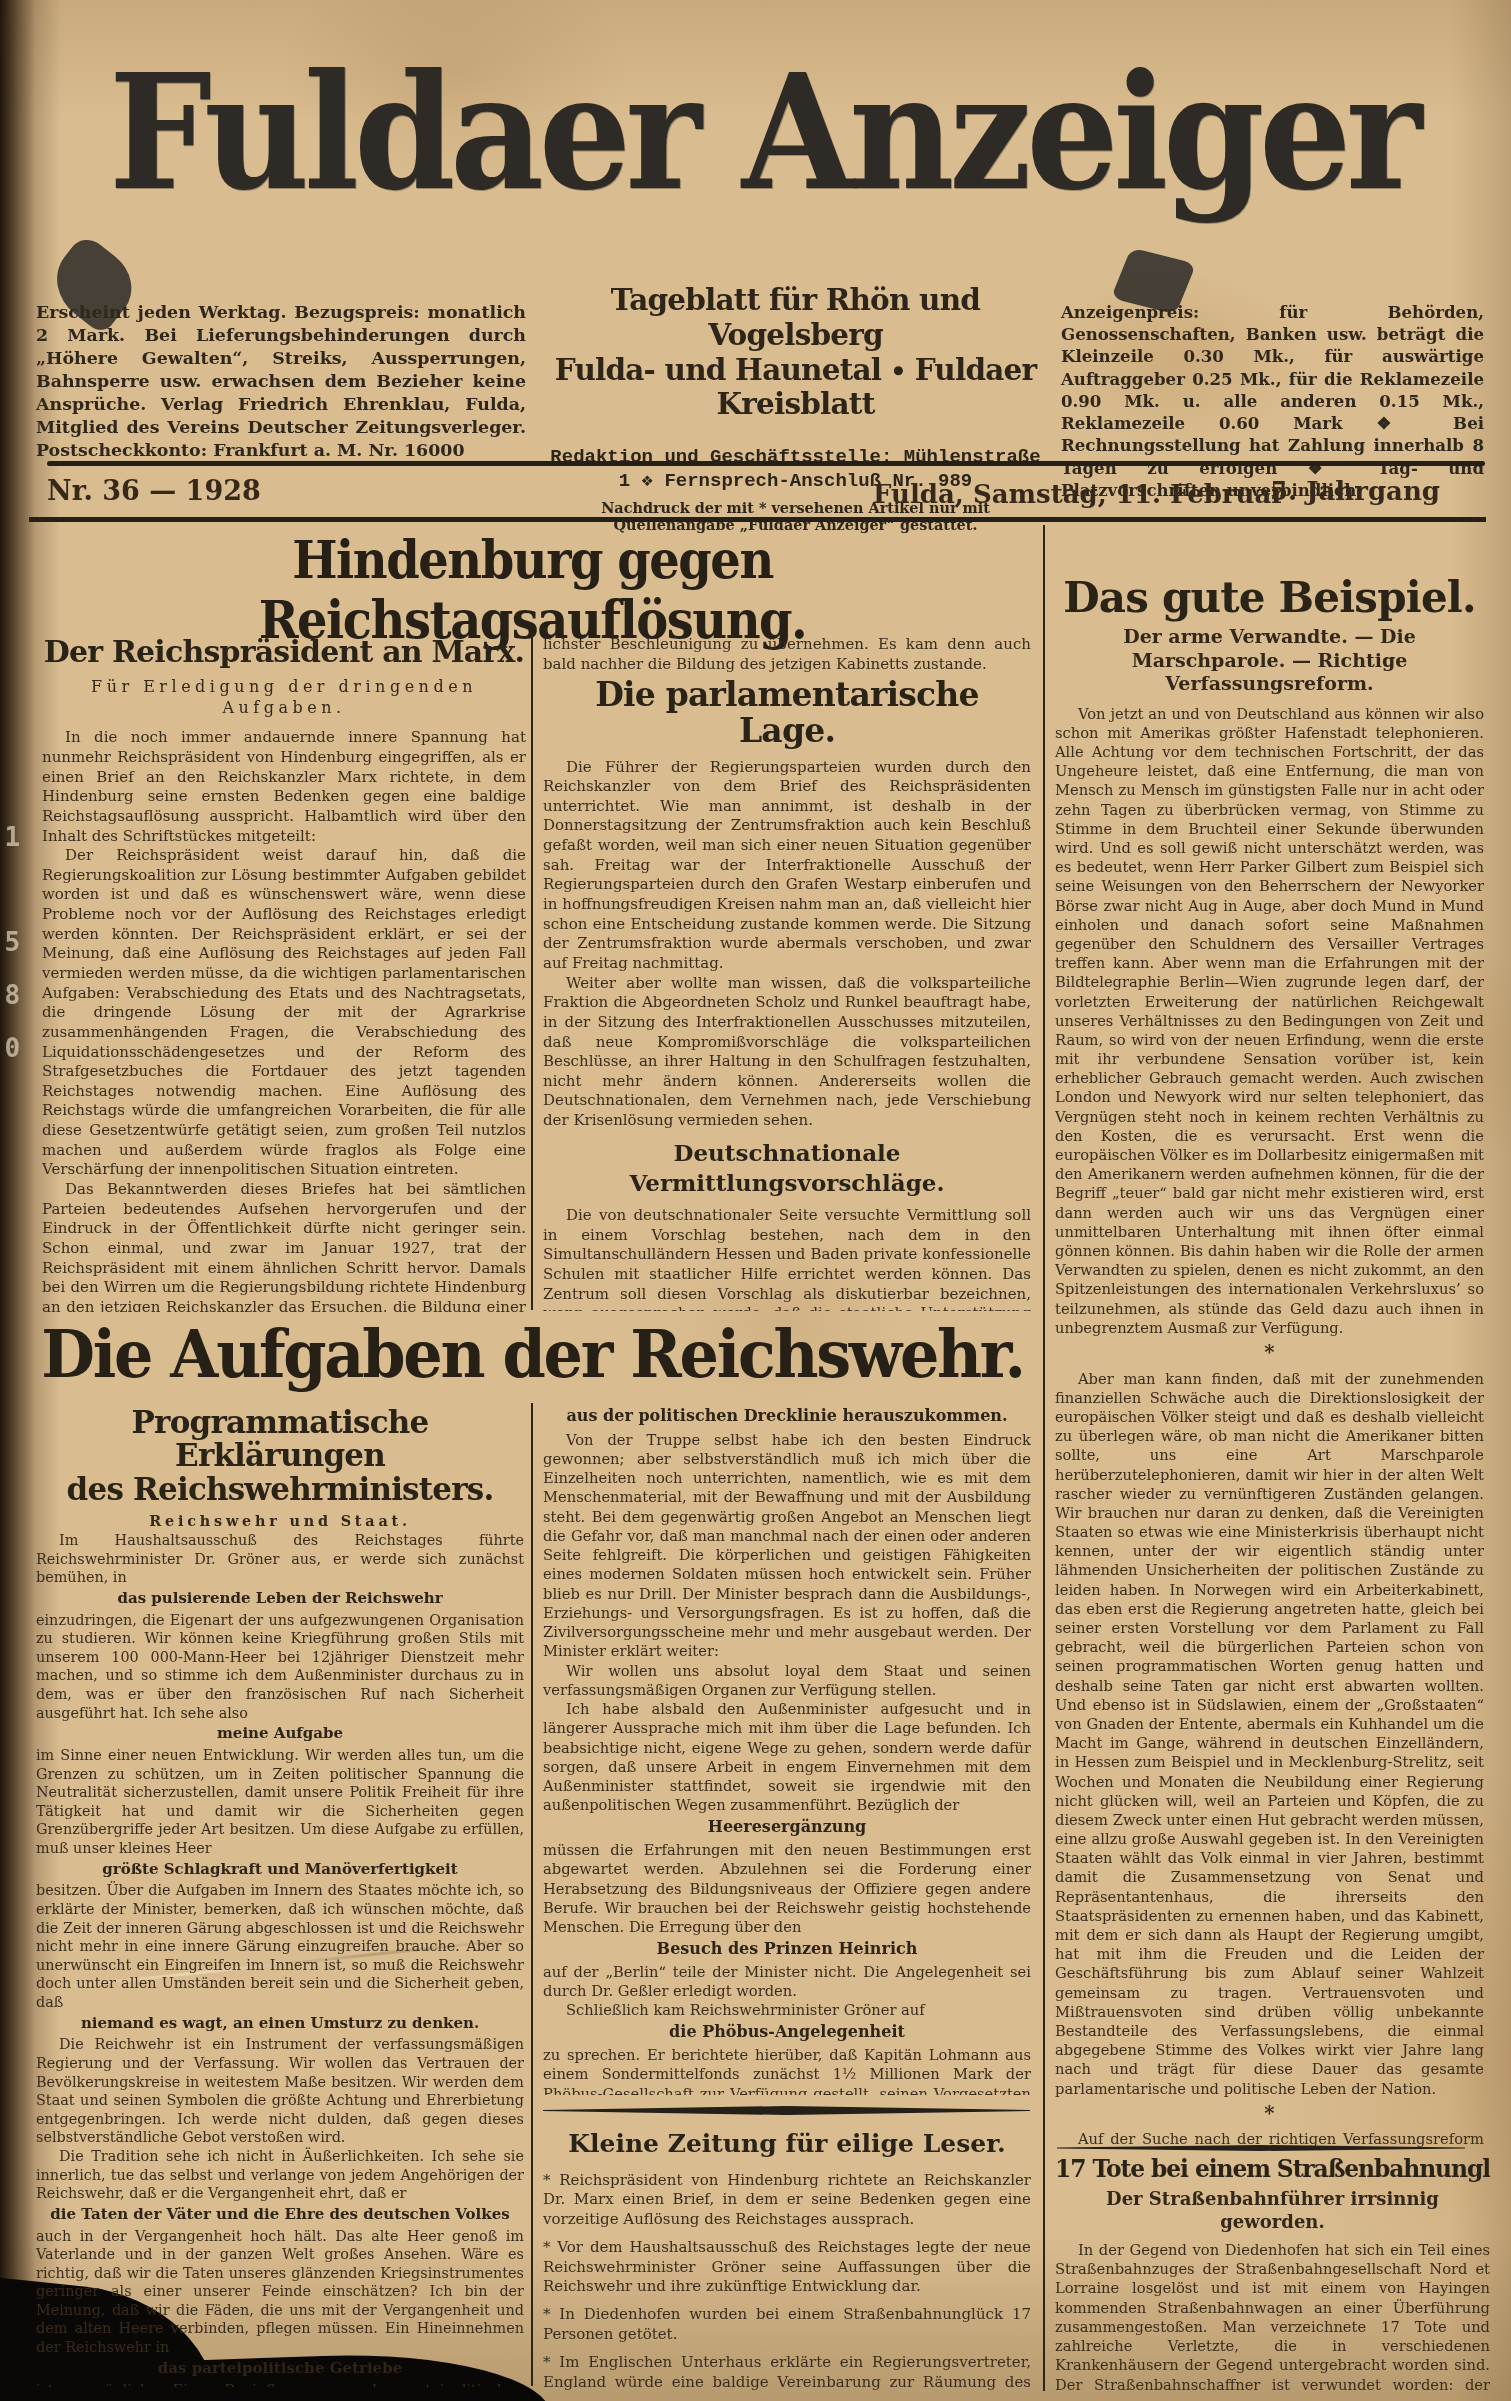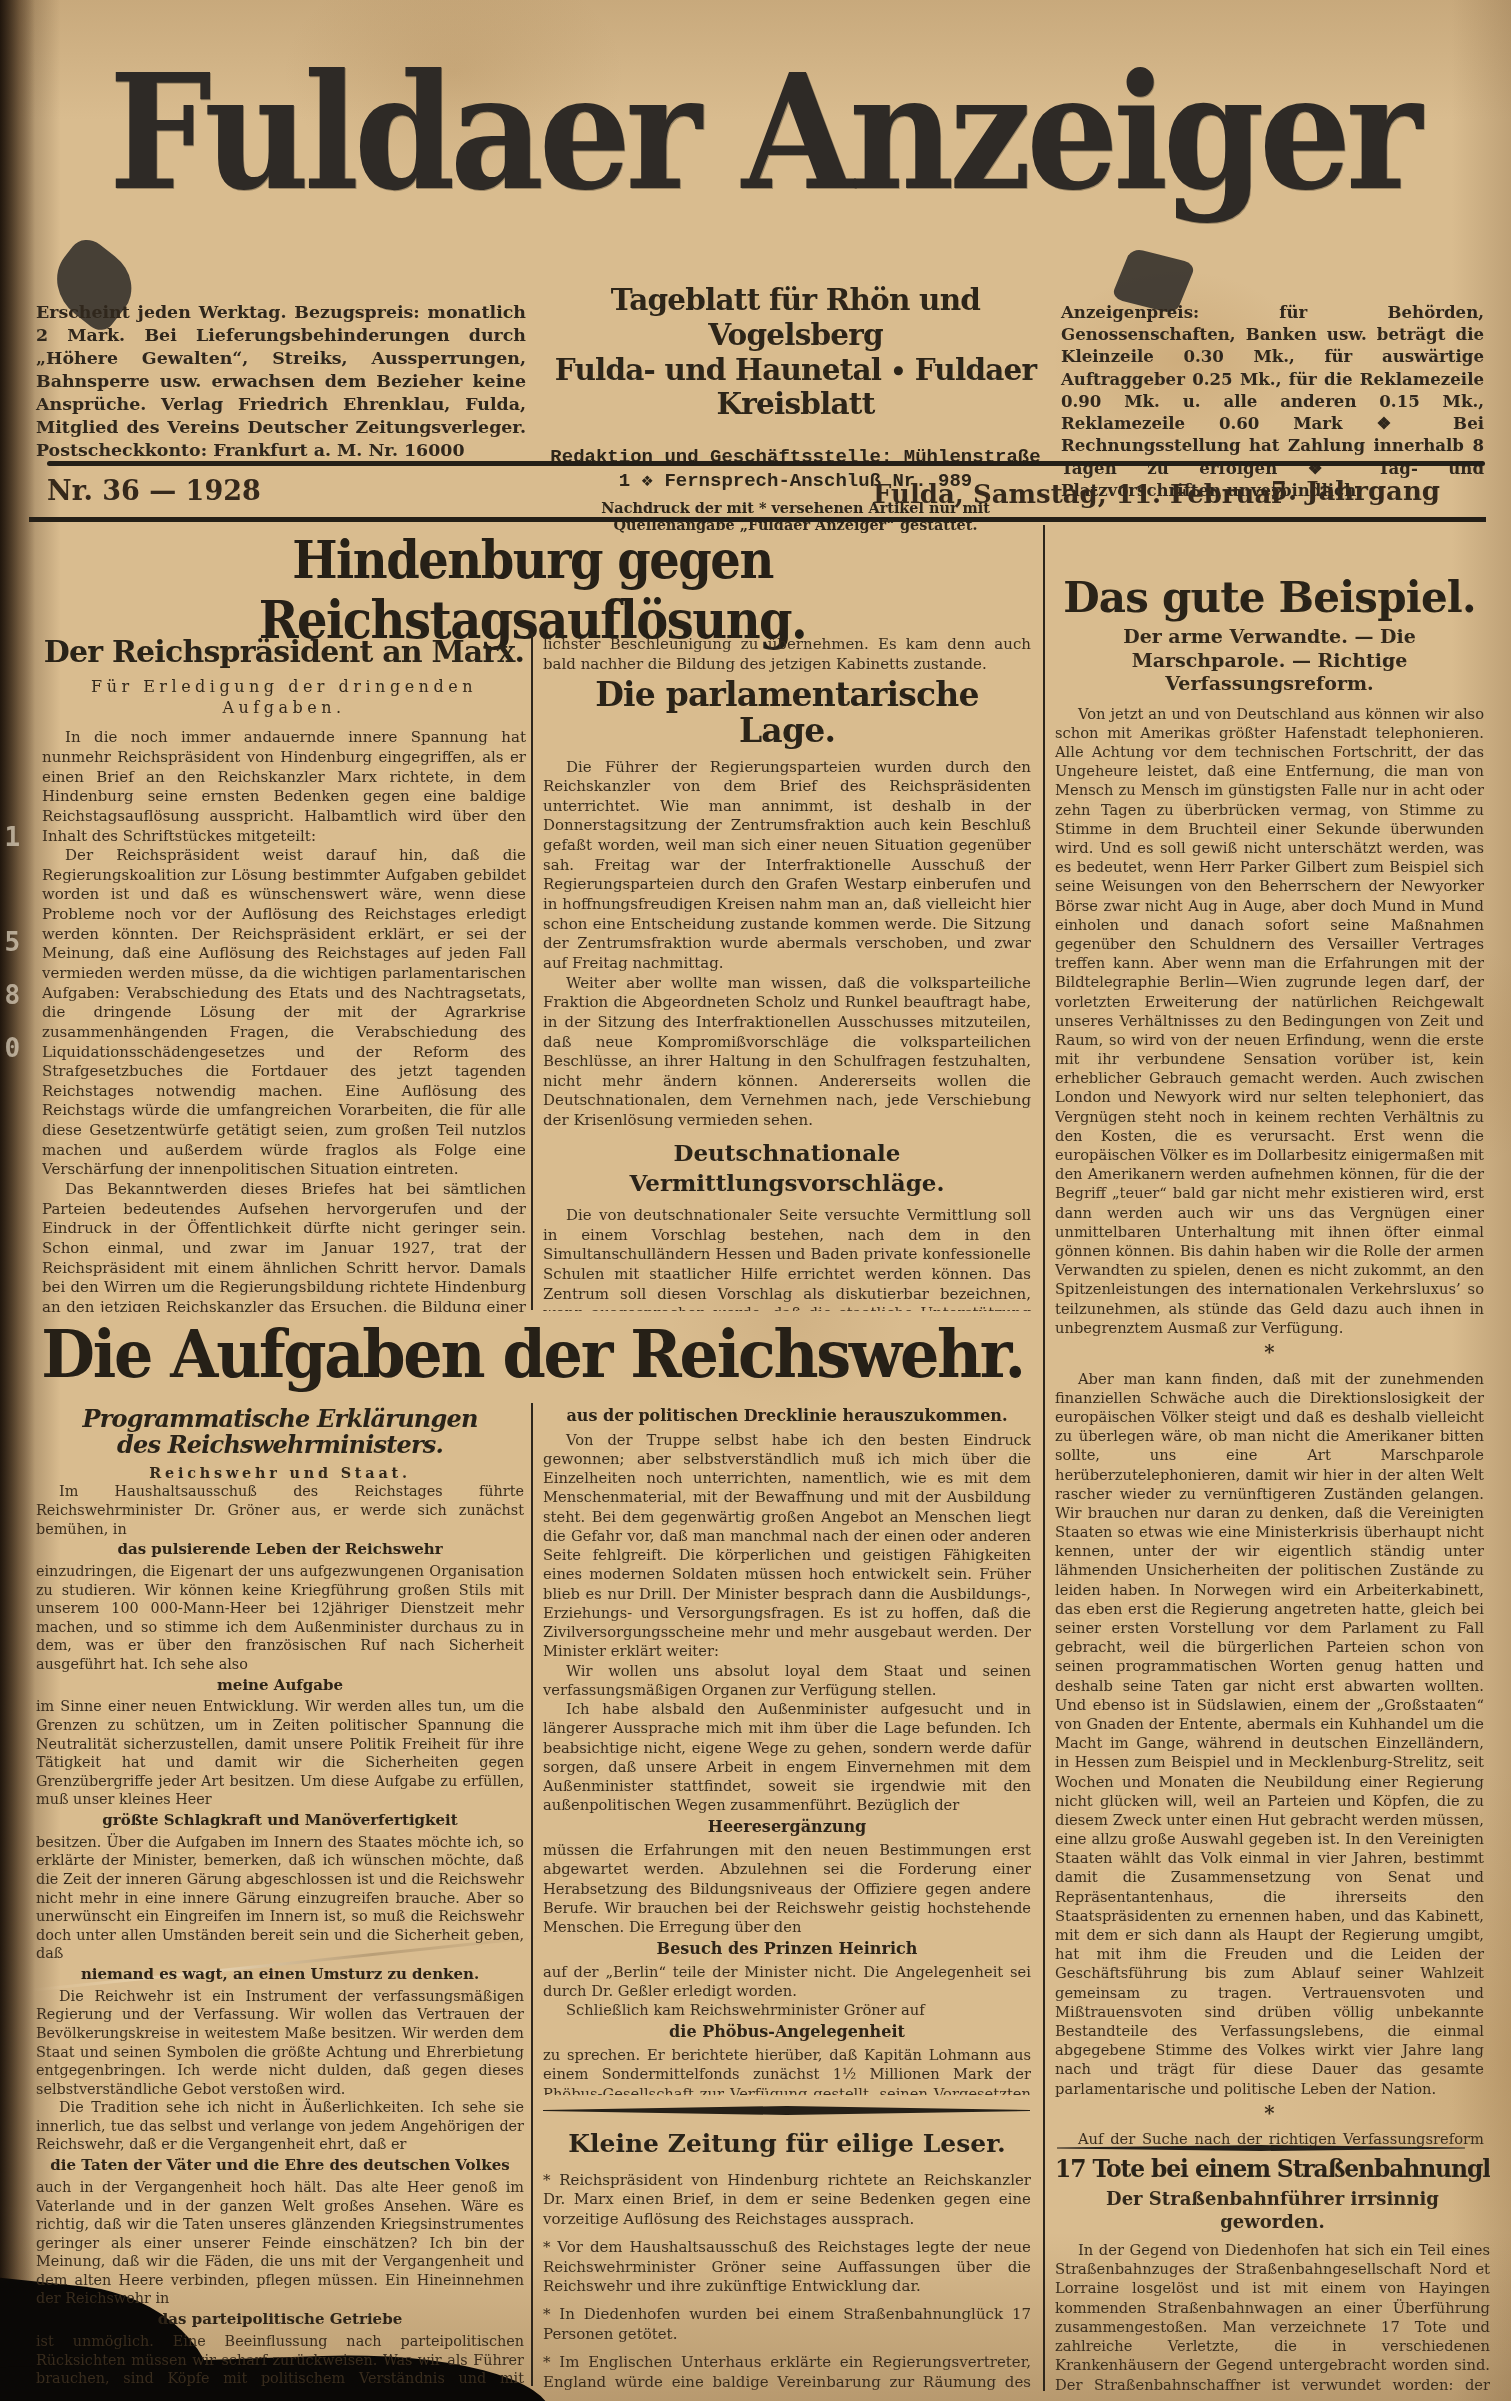--- a/index.html
+++ b/index.html
@@ -64,21 +64,21 @@
   #sec-c1b{left:36px;top:1403px;width:488px;height:984px;font-size:14.4px;line-height:1.29;}
   #sec-c2b{left:543px;top:1404px;width:488px;height:691px;font-size:14.7px;}
   #sec-kz{left:543px;top:2126px;width:488px;height:265px;}
   #sec-c3{left:1055px;top:575px;width:429px;height:1578px;font-size:14.7px;line-height:1.305;}
   #sec-acc{left:1055px;top:2157px;width:435px;height:233px;font-size:14.7px;}
   
   .blk{margin:0;}
   .b-h1{font-size:30px;font-weight:bold;text-align:center;line-height:1.08;margin:3px 0 9px;
     letter-spacing:-0.8px;white-space:pre-line;color:#2a2318;}
   #sec-c2t .b-h1{font-size:33px;}
-  #sec-c1b .b-h1{font-size:24px;margin-bottom:6px;font-style:italic;}
+  #sec-c1b .b-h1{font-size:31px;margin-bottom:6px;}
   #sec-c3 .b-h1{font-size:42px;margin:0 0 4.5px;}
   #sec-acc .b-h1{font-size:23.4px;white-space:nowrap;letter-spacing:-1.1px;margin:0 0 4.5px;}
   .b-h2{font-size:23px;font-weight:bold;text-align:center;margin:7.6px 0 7.6px;color:#2a2318;}
   #sec-kz .b-h2{font-size:25px;margin:1.5px 0 10.6px;}
   .b-kick{font-size:16px;letter-spacing:4.5px;text-align:center;margin:0 0 9px;color:#33281a;}
   #sec-c1b .b-kick{letter-spacing:3.8px;font-size:14.4px;margin-bottom:0;font-weight:bold;}
   #sec-c3 .b-kick{font-size:19px;font-weight:bold;letter-spacing:0;line-height:1.25;margin-bottom:7.6px;}
   #sec-acc .b-kick{font-size:18px;font-weight:bold;letter-spacing:0;margin-bottom:6px;}
   .b-sub{font-size:16px;font-weight:bold;text-align:center;margin:2.3px 0;color:#2e2417;}
   #sec-c1b .b-sub{font-size:15px;}

